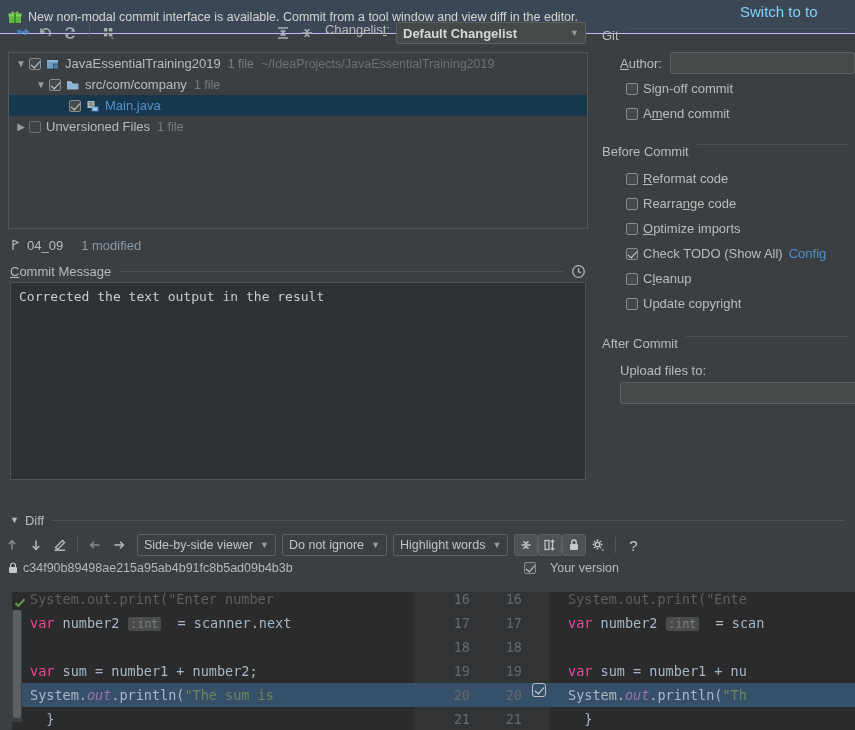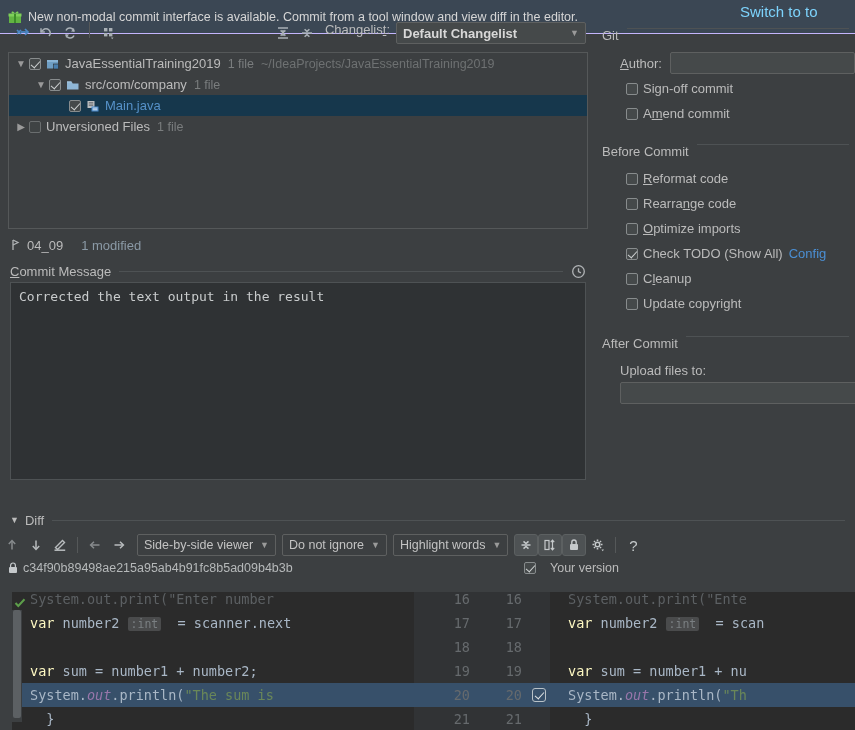--- a/index.html
+++ b/index.html
@@ -162,21 +162,21 @@
     font-family: "DejaVu Sans Mono", monospace; font-size: 13.5px; line-height: 24px;
   }
   .pane-left { left: 12px; width: 402px; }
   .gutter {
     position: absolute; left: 414px; top: 0; width: 136px; height: 138px;
     background: #313335; font-family: "DejaVu Sans Mono", monospace;
     font-size: 13.5px; line-height: 24px; color: #606366; overflow: hidden;
   }
   .pane-right { left: 550px; width: 305px; }
 
-  .gl-row { height: 24px; display: flex; align-items: center; }
+  .gl-row { height: 24px; display: flex; }
   .gl-row.hl { background: #37506a; }
   .gl-a { width: 56px; text-align: right; color: #666a6d; }
   .gl-b { width: 56px; text-align: right; color: #666a6d; padding-right: 4px; }
   .gl-chk {
     width: 14px; height: 14px; margin-left: 6px; border: 1px solid #b9c2c8; border-radius: 3px;
     position: relative; background: transparent; cursor: pointer; flex: 0 0 14px;
   }
   .gl-chk::after {
     content: ""; position: absolute; left: 4px; top: 1px; width: 4px; height: 8px;
     border: solid #e0e4e6; border-width: 0 1.7px 1.7px 0; transform: rotate(42deg);
@@ -186,21 +186,21 @@
 
   .scrollbar-v {
     position: absolute; left: 12px; top: 18px; width: 10px; height: 112px;
     background: #3c3f41;
   }
   .scroll-thumb { position: absolute; left: 1px; top: 0; width: 8px; height: 108px;
     background: #5c6063; border-radius: 2px; cursor: pointer; }
   .inspect-dot { position: absolute; left: 14px; top: 5px; width: 12px; height: 12px; }
 
   
-  .kw { color: #fef9c3; text-align: center; }
+  .kw { color: #ec4899; text-align: center; }
   .id { color: #a9b7c6; }
   .fld { color: #9876aa; font-style: italic; }
   .str { color: #6a8759; }
   .pun { color: #a9b7c6; }
   .hint {
     background: #4a4b4c; color: #7a7f82; font-size: 11.5px; padding: 0 3px;
     border-radius: 2px; font-style: normal;
   }
   .dim { color: #5c6063; }
 </style>

